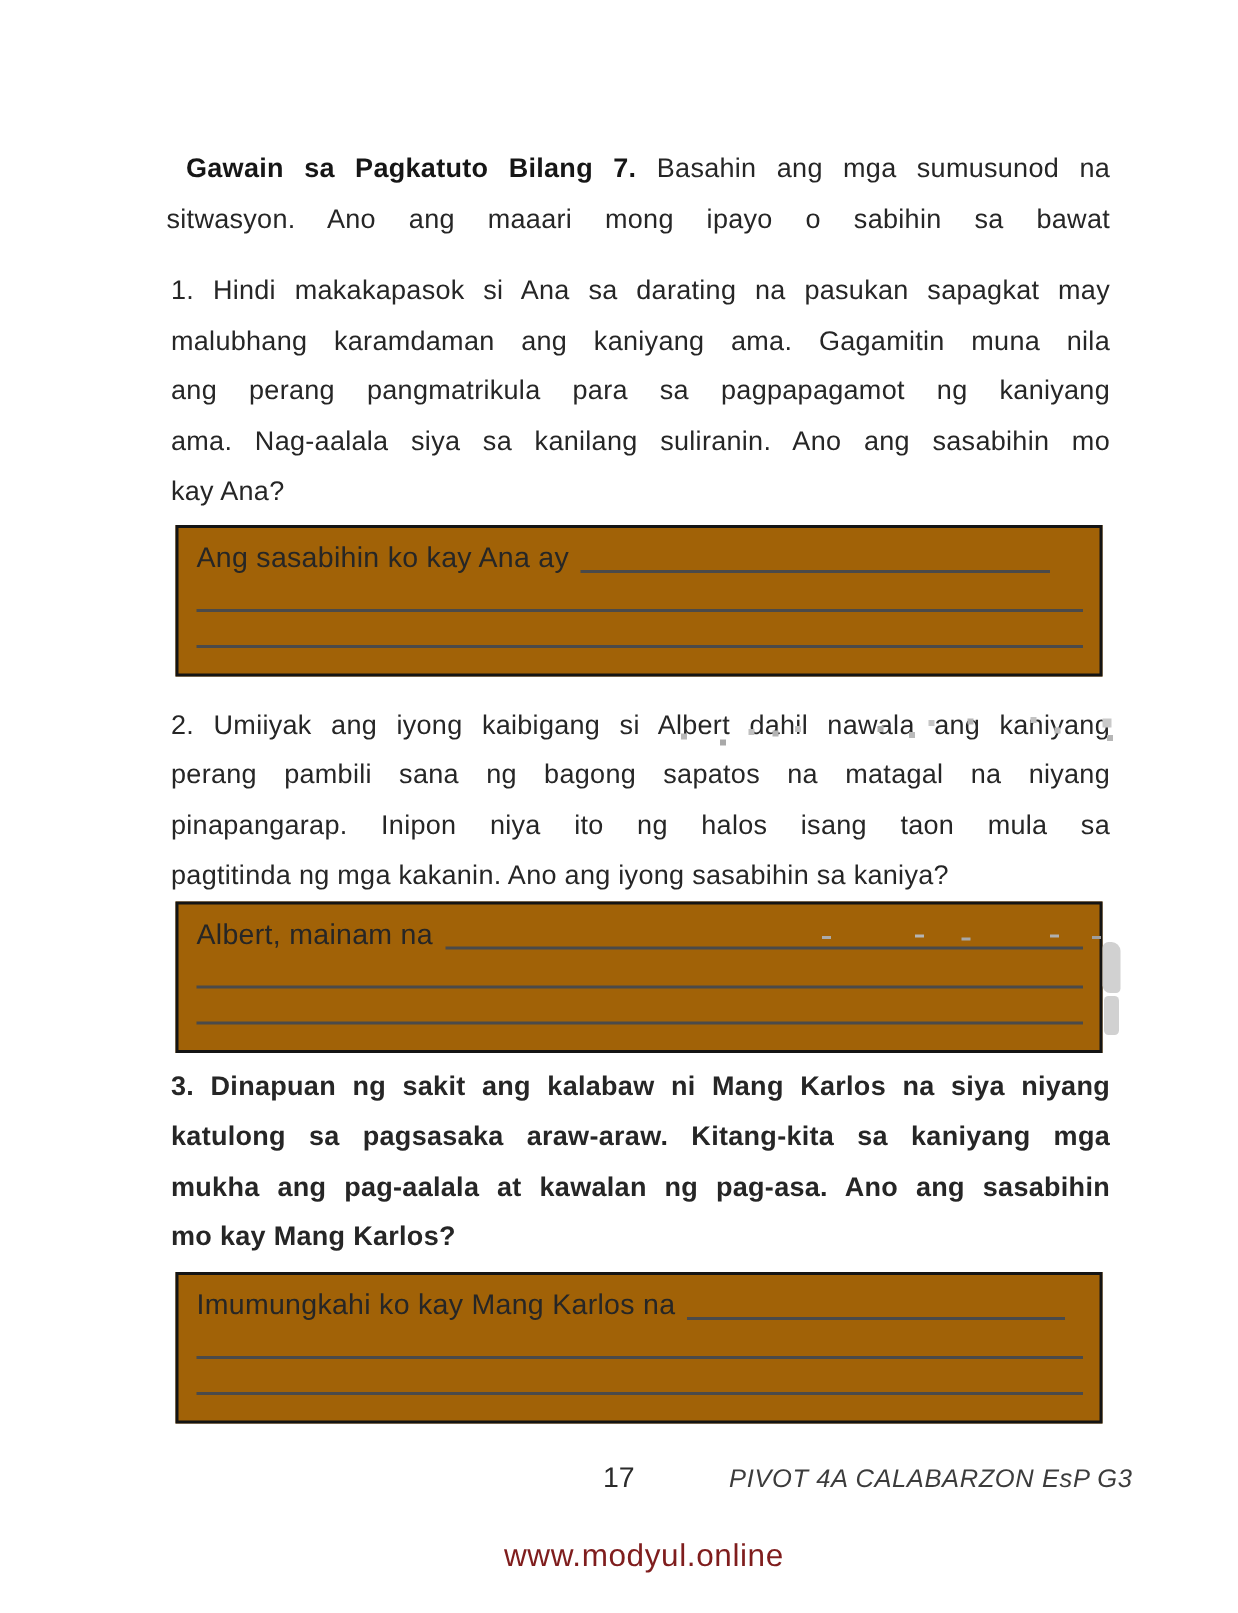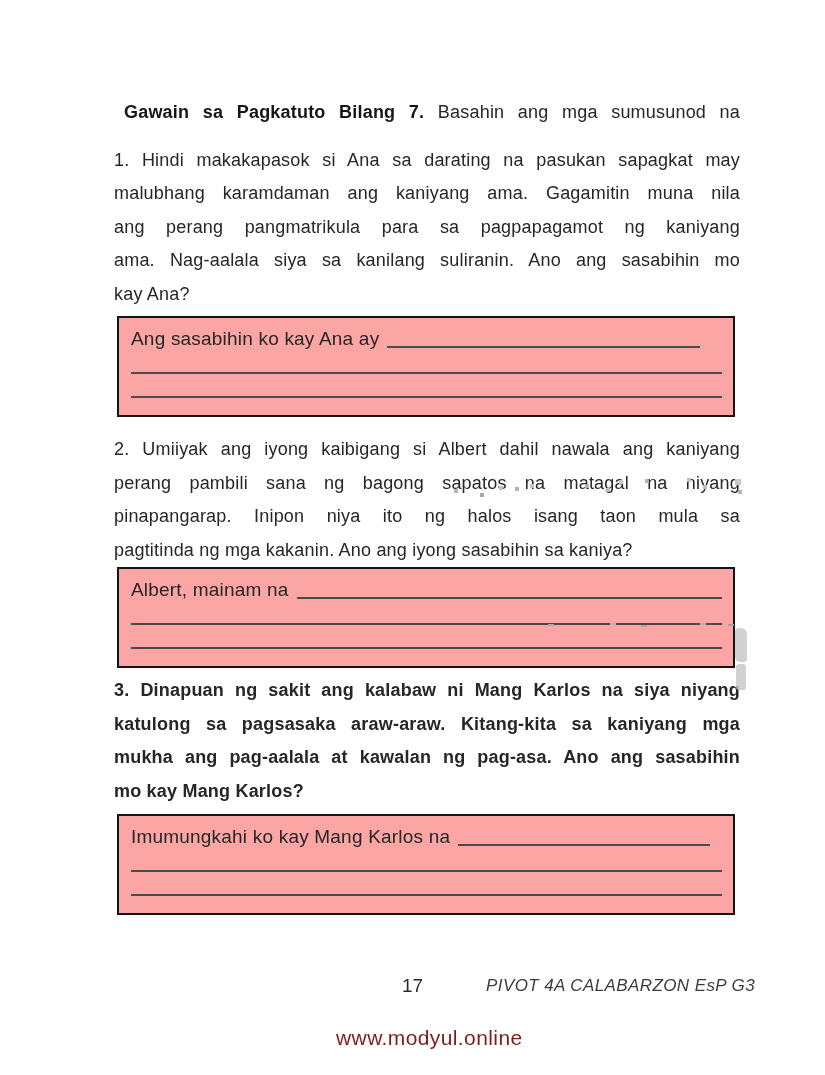--- a/index.html
+++ b/index.html
@@ -39,21 +39,21 @@
   #item1 { margin-top: 14px; }
   #item2 { margin-top: 16px; }
   #item3 { margin-top: 6px; font-weight: bold; }
 
   .answer-box {
     box-sizing: border-box;
     margin-left: 6px;
     width: 618px;
     border: 2px solid #141414;
     padding: 5px 11px 17px 12px;
-    background: #fca5a5;
+    background: #a16207;
   }
   #box1 { margin-top: 5px; }
   #box2 { margin-top: 0px; }
   #box3 { margin-top: 6px; }
   .row1 {
     display: flex;
     align-items: flex-end;
     height: 27px;
     font-size: 19px;
     letter-spacing: 0.2px;
@@ -144,20 +144,21 @@
       728px 624px 0 0 #9f9f9f;
   }
 </style>
 </head>
 <body>
 
 <div class="content">
 
   <div class="para heading">
     <div class="line just first"><span class="bold">Gawain sa Pagkatuto Bilang 7.</span> <span>Basahin ang mga sumusunod na</span></div>
+    <div class="line just">sitwasyon. Ano ang maaari mong ipayo o sabihin sa bawat</div>
   </div>
 
   <div class="para item" id="item1">
       <div class="line just">1. Hindi makakapasok si Ana sa darating na pasukan sapagkat may</div>
       <div class="line just">malubhang karamdaman ang kaniyang ama. Gagamitin muna nila</div>
       <div class="line just">ang perang pangmatrikula para sa pagpapagamot ng kaniyang</div>
       <div class="line just">ama. Nag-aalala siya sa kanilang suliranin. Ano ang sasabihin mo</div>
       <div class="line">kay Ana?</div>
     </div>
 

